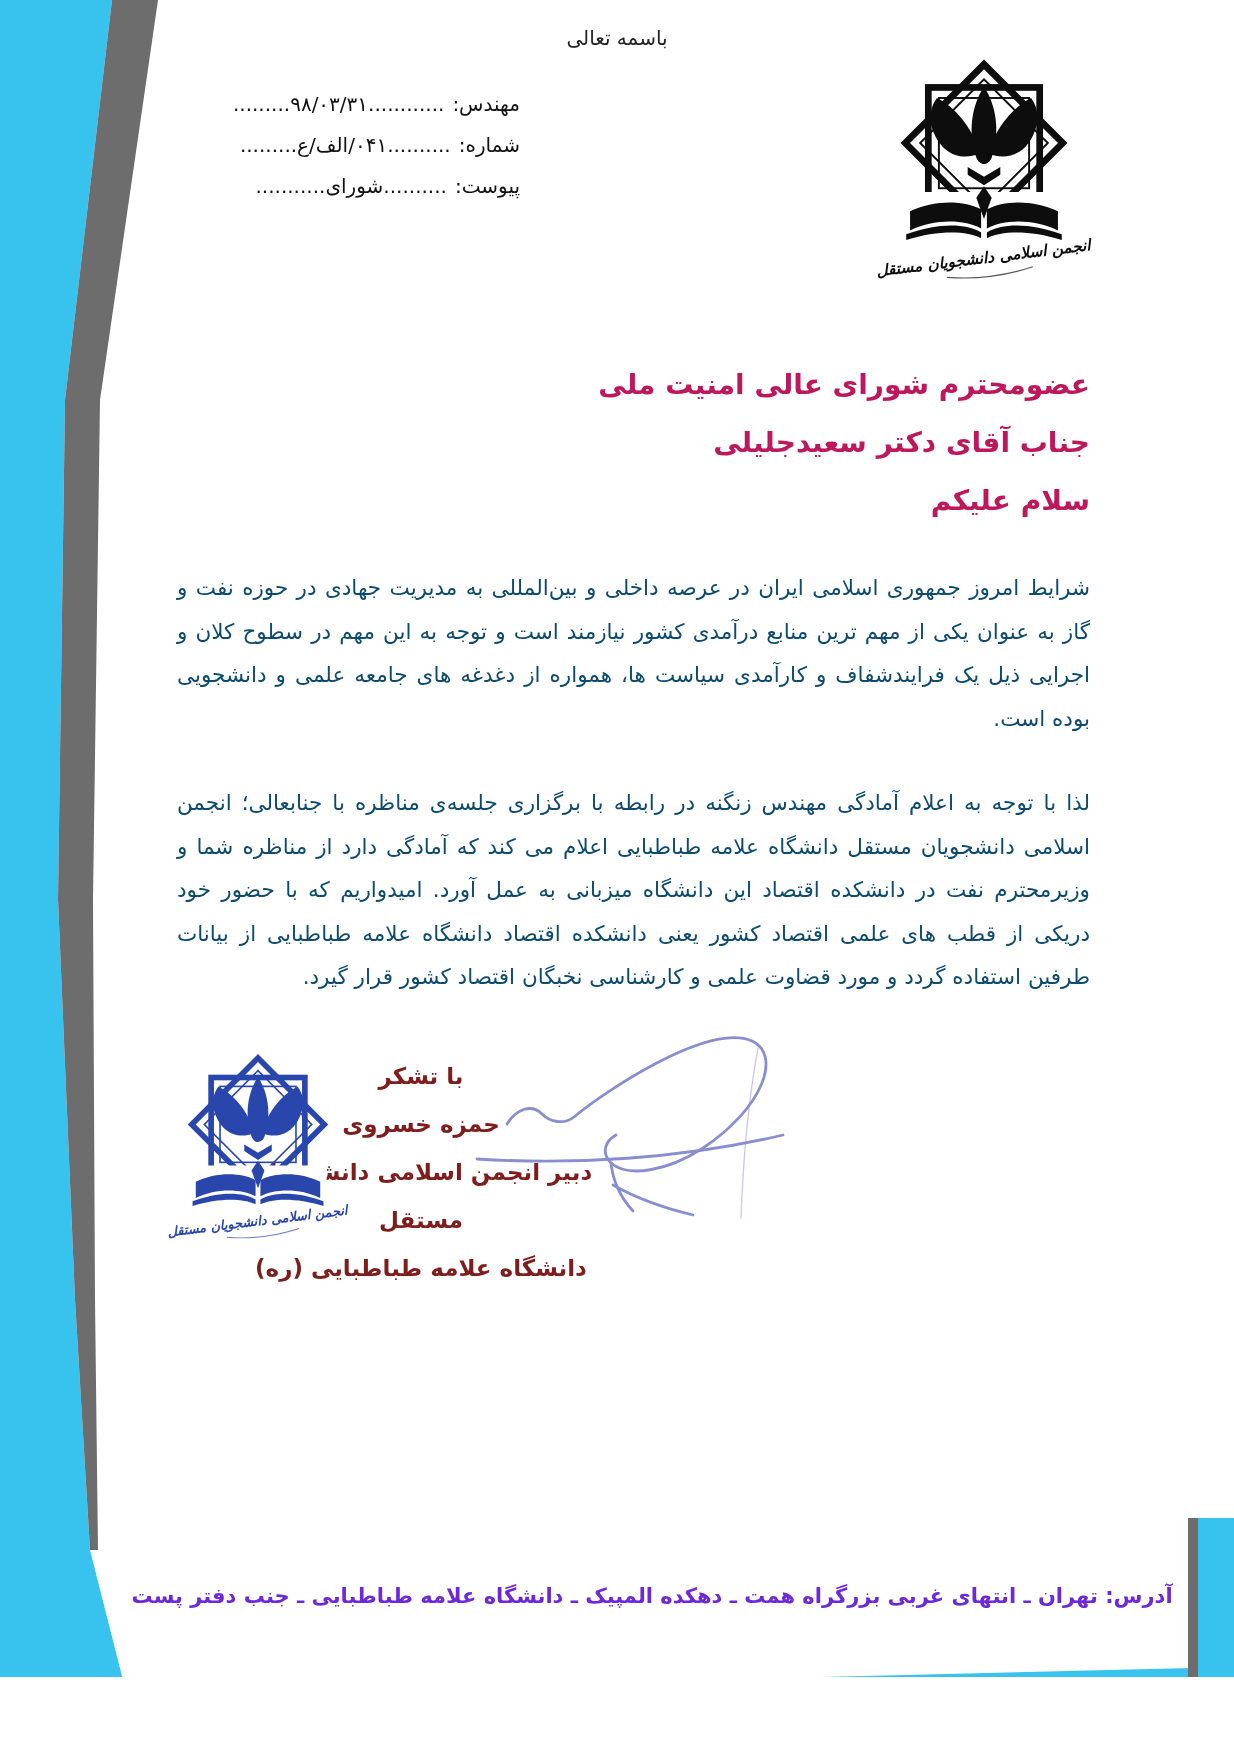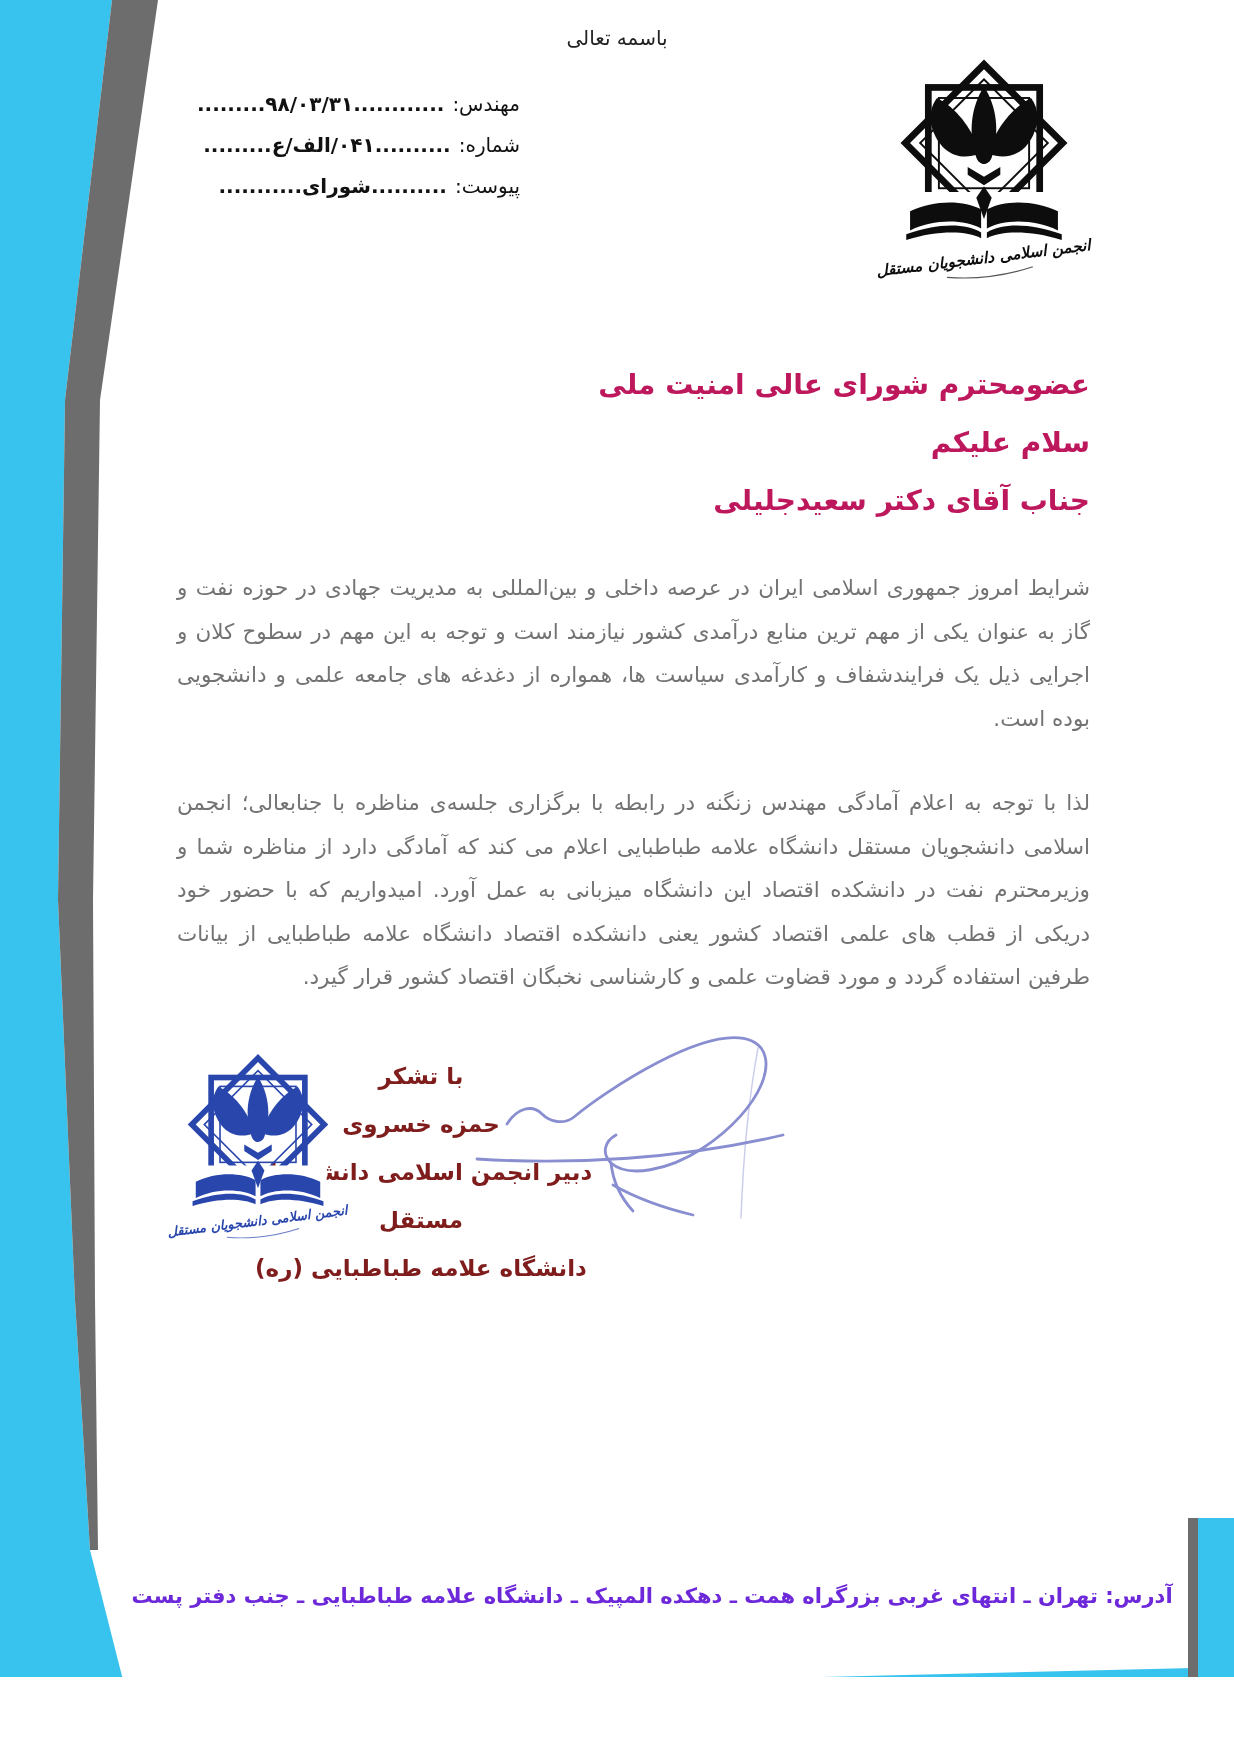--- a/index.html
+++ b/index.html
@@ -15,39 +15,39 @@
   .bismillah {
     position:absolute; top:26px; left:0; width:100%;
     text-align:center; font-size:20px; color:#222; direction:rtl;
   }
   .meta {
     position:absolute; top:84px; left:128px; width:392px;
     direction:rtl; font-size:20px; line-height:41px; color:#111;
   }
   .meta-row { display:flex; flex-direction:row; gap:8px; white-space:nowrap; }
   .meta-label { font-weight:400; }
-  .meta-value { font-weight:700; letter-spacing:0.5px; }
+  .meta-value { font-weight:400; letter-spacing:0.5px; }
 
   .logo-black {
     position:absolute; left:858px; top:50px; width:252px; height:240px;
     color:#0d0d0d;
   }
   .logo-blue {
     position:absolute; left:152px; top:1046px; width:212px; height:202px;
     color:#2946ad;
   }
   .recipient {
     position:absolute; top:356px; right:144px; left:200px;
     direction:rtl; text-align:right;
     font-size:28px; font-weight:700; line-height:58px; color:#be185d;
   }
   .letter-body {
     position:absolute; top:566px; right:144px; left:142px;
     direction:rtl; text-align:justify;
-    font-size:21.5px; line-height:43.5px; color:#737373;margin-left:35px;
+    font-size:21.5px; line-height:43.5px; color:#0c4a6e;margin-left:35px;
   }
   .letter-body p + p { margin-top:41px; }
 
   .sig-block {
     position:absolute; top:1052px; left:238px; width:366px;
     direction:rtl; text-align:center;
     font-size:23px; font-weight:700; line-height:48px; color:#7f1d1d;
   }
   .signature-svg { position:absolute; left:452px; top:1012px; width:352px; height:218px; z-index:3; }
 
@@ -131,22 +131,22 @@
         <span class="meta-value">..........شورای...........</span>
       </div>
     </div>
 
     <svg class="logo-black" viewBox="0 0 250 250" aria-hidden="true">
       <use href="#assoc-emblem"></use>
     </svg>
 
     <div class="recipient">
       <div>عضومحترم شورای عالی امنیت ملی</div>
+      <div>جناب آقای دکتر سعیدجلیلی</div>
       <div>سلام علیکم</div>
-      <div>جناب آقای دکتر سعیدجلیلی</div>
     </div>
 
     <div class="letter-body">
       <p>شرایط امروز جمهوری اسلامی ایران در عرصه داخلی و بین‌المللی به مدیریت جهادی در حوزه نفت و گاز  به عنوان یکی از  مهم ترین منابع درآمدی کشور نیازمند است و توجه به این مهم در سطوح کلان و اجرایی ذیل یک فرایندشفاف و کارآمدی سیاست ها، همواره از دغدغه های جامعه علمی و دانشجویی بوده است.</p>
       <p>لذا با توجه به اعلام آمادگی مهندس زنگنه در رابطه با برگزاری جلسه‌ی مناظره با جنابعالی؛ انجمن اسلامی دانشجویان مستقل دانشگاه علامه طباطبایی اعلام می کند که آمادگی دارد از مناظره شما و وزیرمحترم نفت در دانشکده اقتصاد این دانشگاه میزبانی به عمل آورد. امیدواریم که با حضور خود دریکی از قطب های علمی اقتصاد کشور یعنی دانشکده اقتصاد دانشگاه علامه طباطبایی از بیانات طرفین استفاده گردد و مورد قضاوت علمی و کارشناسی نخبگان اقتصاد کشور قرار گیرد.</p>
     </div>
 
     <div class="sig-block">
       <div>با تشکر</div>
       <div>حمزه خسروی</div>

